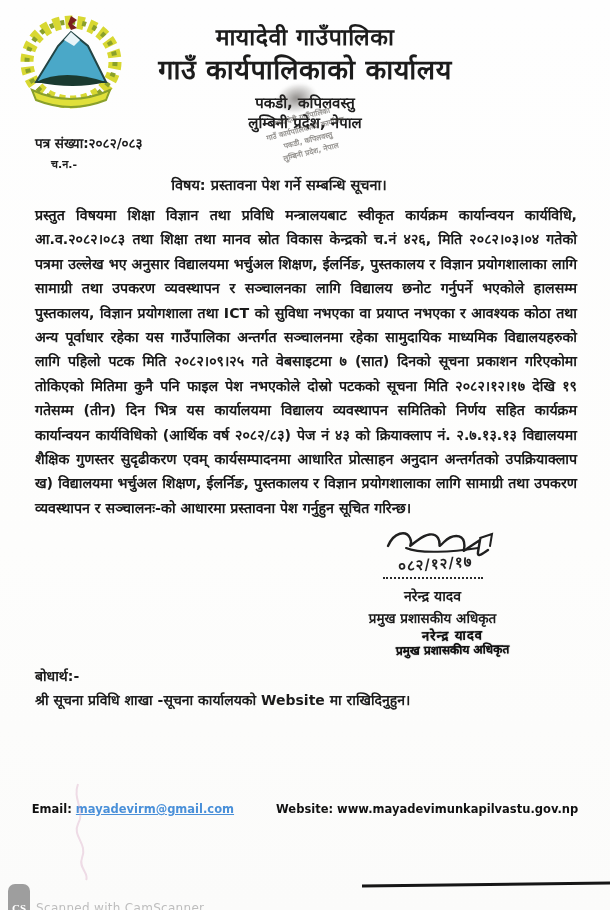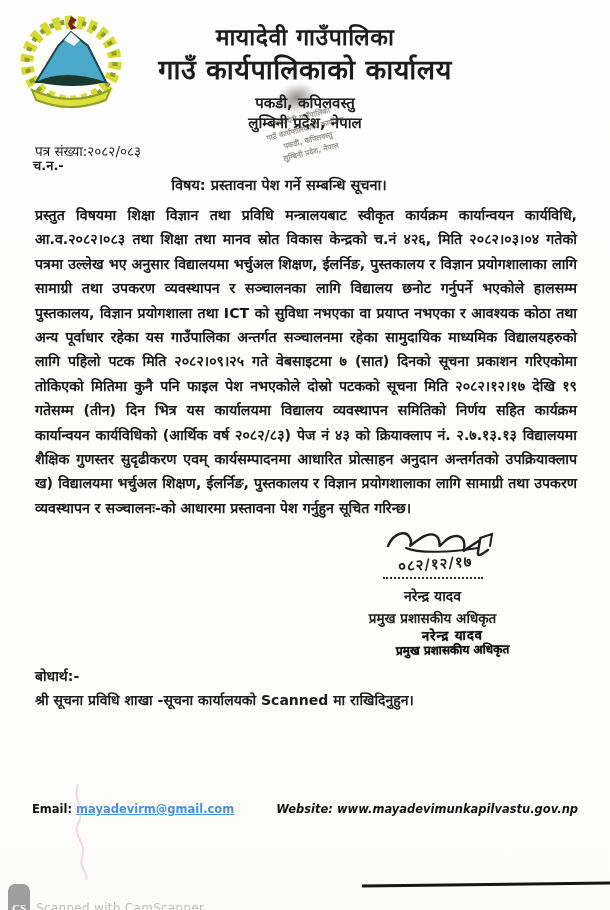--- a/index.html
+++ b/index.html
@@ -16,22 +16,22 @@
   .addr1{left:0;top:92px;width:610px;text-align:center;font-size:15px;font-weight:bold;}
   .addr2{left:0;top:112px;width:610px;text-align:center;font-size:15px;font-weight:bold;}
   
   .stamp{left:246px;top:84px;width:120px;height:96px;transform:rotate(-14deg);
     color:rgba(70,65,60,.55);text-align:center;font-size:7.5px;line-height:10px;font-weight:bold;}
   .stamp .smudge{position:absolute;left:38px;top:-2px;width:42px;height:30px;border-radius:50%;
     background:radial-gradient(ellipse at center,rgba(55,50,45,.55),rgba(55,50,45,0) 70%);filter:blur(1px);}
   .stamp .sline{margin-top:2px;}
   .stamp .sl0{padding-top:26px;}
   
-  .refno{left:35px;top:142px;font-size:13.5px;font-weight:normal;}
-  .chano{left:33px;top:156px;font-size:13px;font-weight:bold;}
+  .refno{left:35px;top:134px;font-size:13.5px;font-weight:bold;}
+  .chano{left:51px;top:156px;font-size:11px;font-weight:bold;}
   .miti{left:380px;top:153px;width:210px;text-align:center;font-size:13.5px;font-weight:bold;}
   .subject{left:0;top:174px;width:558px;text-align:center;font-size:14.5px;font-weight:bold;}
   
   .bodytext{left:35px;top:203px;width:542px;font-size:14.2px;line-height:24.4px;
     text-align:justify;font-weight:600;color:#191919;}
   
   .sigart{left:360px;top:524px;width:160px;height:54px;}
   .sigdate{left:398px;top:553px;font-size:15px;font-weight:bold;transform:rotate(-4deg);
     color:#222;letter-spacing:1px;}
   .dotted{left:383px;top:577px;width:100px;border-bottom:2.5px dotted #2a2a2a;}
@@ -41,21 +41,21 @@
     color:#111;text-shadow:0 0 1px #333;letter-spacing:1px;transform:rotate(-1deg);}
   .stampdesig{left:350px;top:641px;width:205px;text-align:center;font-size:12px;font-weight:bold;
     color:#111;text-shadow:0 0 1px #333;transform:rotate(-1deg);}
   
   .cclabel{left:35px;top:666px;font-size:14px;font-weight:bold;}
   .ccline{left:35px;top:690px;width:540px;font-size:14px;font-weight:600;}
   
   .footer{left:0;top:802px;width:610px;text-align:center;font-size:11.5px;font-weight:bold;}
   .footer .email-label{color:#111;}
   .emaillink{color:#4a90d9;text-decoration:underline;text-decoration-color:#4a90d9;}
-  .websitepart{margin-left:38px;color:#111;font-style:italic;}
+  .websitepart{margin-left:38px;color:#111;}
   
   .scanline{left:362px;top:883px;width:250px;height:3px;background:#161616;transform:rotate(-.7deg);}
   .pinkscribble{left:48px;top:782px;width:60px;height:100px;opacity:.55;}
   
   .cswrap{left:8px;top:884px;display:flex;align-items:center;gap:6px;}
   .csbadge{display:inline-block;background:#9e9e9e;color:#ffffff;font-size:11px;font-weight:bold;
     padding:18px 4px;border-radius:7px;font-family:Liberation Serif, serif;}
   .cstext{color:#bdbdbd;font-size:12px;letter-spacing:.3px;}
 </style>
 </head>
@@ -103,21 +103,21 @@
     </svg>
   </div>
   <div class="abs sigdate">०८२/१२/१७</div>
   <div class="abs dotted"></div>
   <div class="abs signame">नरेन्द्र यादव</div>
   <div class="abs sigdesig">प्रमुख प्रशासकीय अधिकृत</div>
   <div class="abs stampname">नरेन्द्र यादव</div>
   <div class="abs stampdesig">प्रमुख प्रशासकीय अधिकृत</div>
 
   <div class="abs cclabel">बोधार्थ:-</div>
-  <div class="abs ccline">श्री सूचना प्रविधि शाखा -सूचना कार्यालयको Scanned  मा राखिदिनुहुन।</div>
+  <div class="abs ccline">श्री सूचना प्रविधि शाखा -सूचना कार्यालयको Website  मा राखिदिनुहुन।</div>
 
   <div class="abs footer">
     <span class="email-label">Email:</span>
     <span class="emaillink">mayadevirm@gmail.com</span>
     <span class="websitepart">
       <span>Website:</span>
       <span>www.mayadevimunkapilvastu.gov.np</span>
     </span>
   </div>
 

